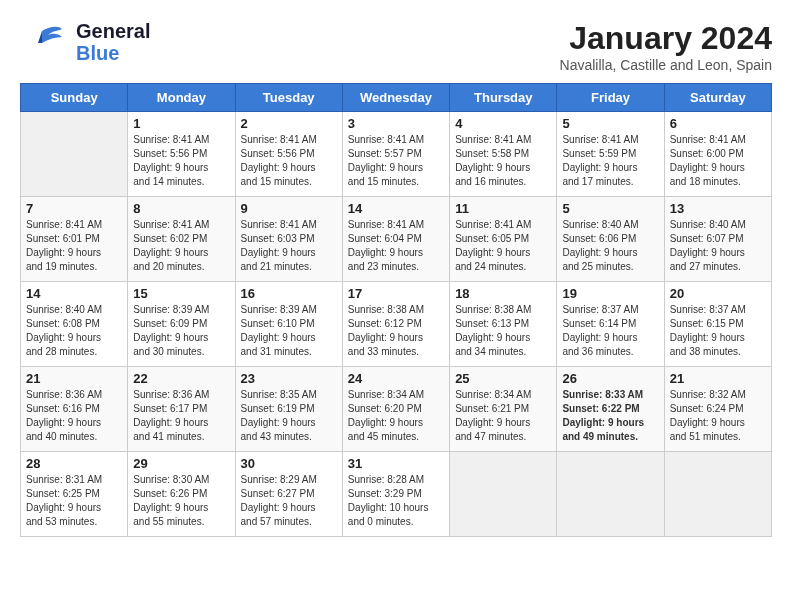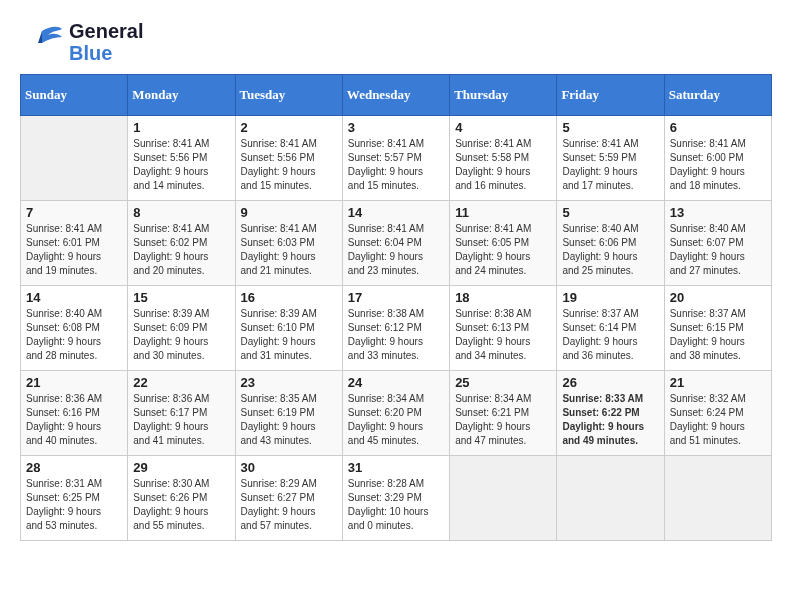--- a/index.html
+++ b/index.html
@@ -34,26 +34,25 @@
       color: #555;
     }
     .calendar {
       width: 100%;
       border-collapse: collapse;
       font-size: 11px;
     }
     .calendar thead tr th {
       background: #3a7bd5;
       color: #fff;
-      padding: 12px 4px;
-      text-align: left;
+      padding: 6px 4px;
+      text-align: center;
       font-size: 13px;
       font-weight: bold;
       border: 1px solid #2a5db0;
-      font-family: Liberation Serif, serif;
     }
     .calendar tbody tr td {
       border: 1px solid #ccc;
       vertical-align: top;
       padding: 4px 5px;
       width: 107px;
       min-height: 80px;
       height: 85px;
       color: #333;
       background: #fff;
@@ -74,34 +73,38 @@
     }
     .empty-cell {
       background: #f0f0f0 !important;
     }
   </style>
 </head>
 <body>
 
 <div class="header">
   <div class="logo">
-    <div style="display:flex;align-items:center;gap:5px;">
+    <div style="display:flex;align-items:center;gap:12px;">
       <div style="position:relative;width:44px;height:38px;">
         <svg width="44" height="38" viewBox="0 0 44 38">
 
           <path d="M22 8 C28 4, 38 2, 42 6 C38 8, 32 8, 28 12 C32 10, 38 10, 42 14 C36 14, 28 16, 22 20 Z" fill="#3a7bd5"></path>
           <path d="M22 8 L22 20 L18 20 Z" fill="#1a4a9a"></path>
         </svg>
       </div>
       <div>
         <div style="font-size:20px;font-weight:bold;color:#1a1a2e;line-height:1.1;">General</div>
         <div style="font-size:20px;font-weight:bold;color:#3a7bd5;line-height:1.1;">Blue</div>
       </div>
     </div>
   </div>
+  <div class="title-block">
+    <div class="month-title">January 2024</div>
+    <div class="subtitle">Navalilla, Castille and Leon, Spain</div>
+  </div>
 </div>
 
 <table class="calendar">
   <thead>
     <tr>
     <th>Sunday</th>
         <th>Monday</th>
         <th>Tuesday</th>
         <th>Wednesday</th>
         <th>Thursday</th>

